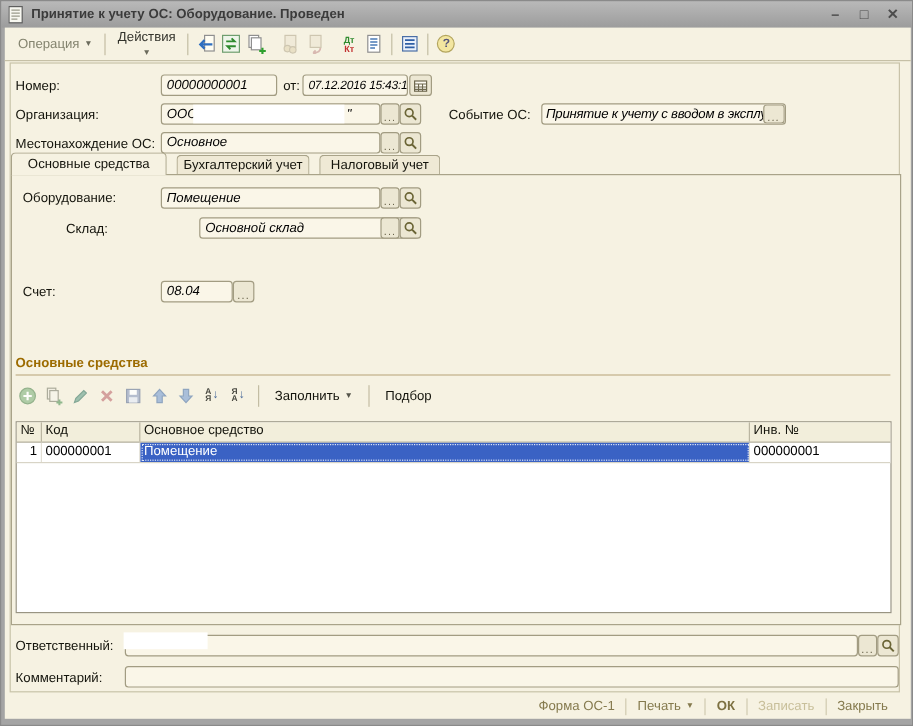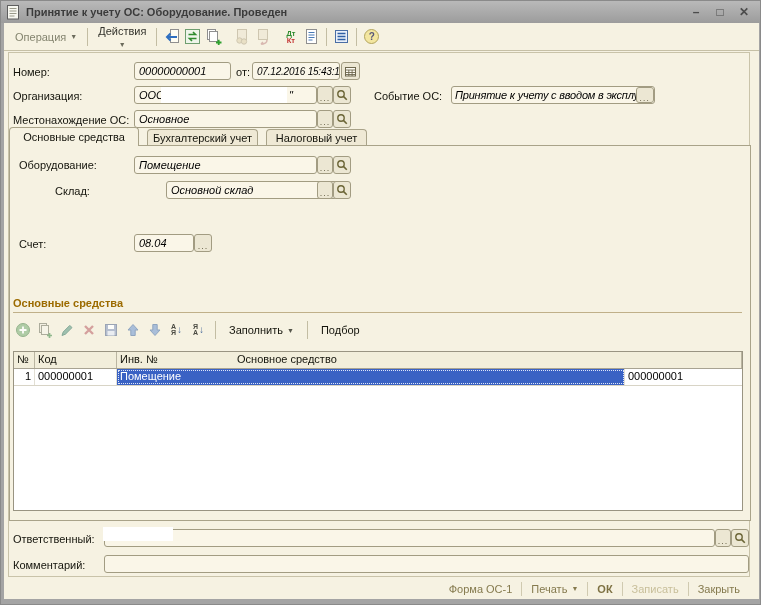--- a/index.html
+++ b/index.html
@@ -331,22 +331,22 @@
       <span class="tsep"></span>
       <span class="txtbtn">
         <span>Подбор</span>
       </span>
     </div>
 
     <div class="tableframe">
       <div class="thead">
         <div class="th c0">№</div>
         <div class="th c1">Код</div>
+        <div class="th c2">Основное средство</div>
         <div class="th c3">Инв. №</div>
-        <div class="th c2">Основное средство</div>
       </div>
       <div class="trow">
         <div class="td c0 num">1</div>
         <div class="td c1">000000001</div>
         <div class="td c2 sel">Помещение</div>
         <div class="td c3">000000001</div>
       </div>
     </div>
 
     <span class="lbl" style="left:9px; top:510px;">Ответственный:</span>

